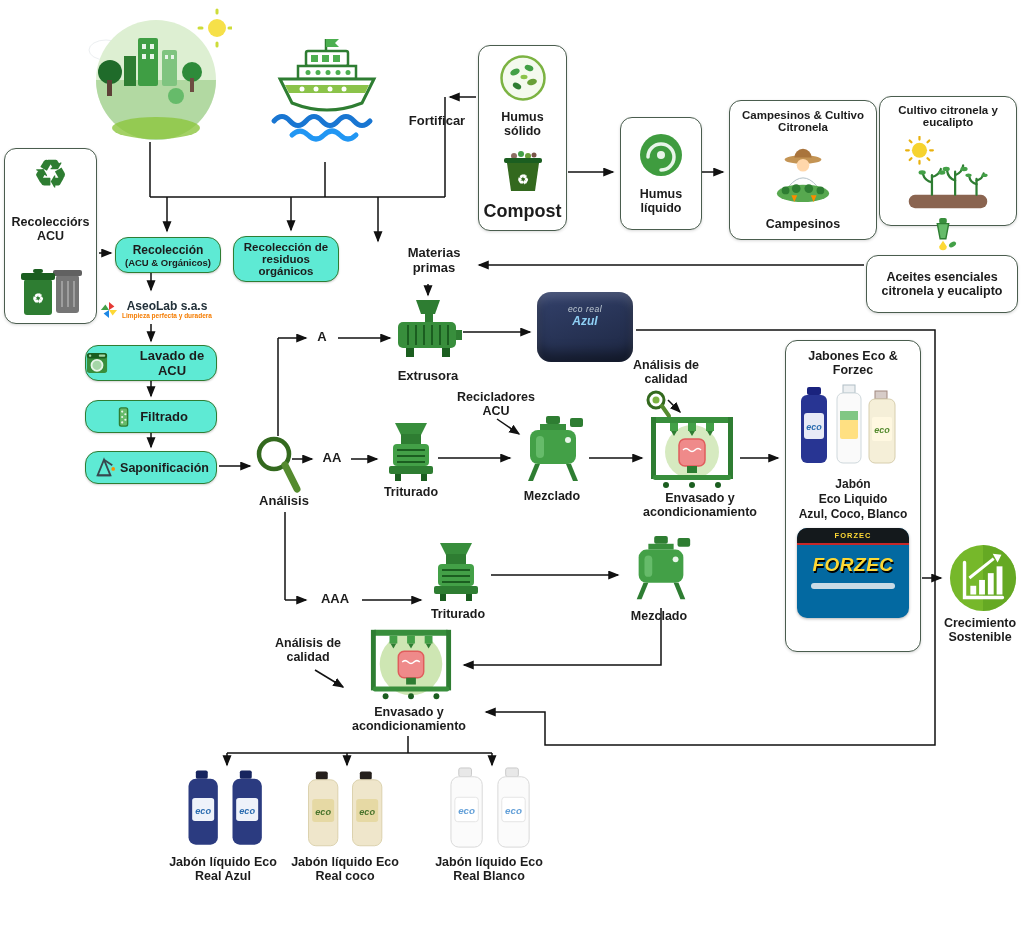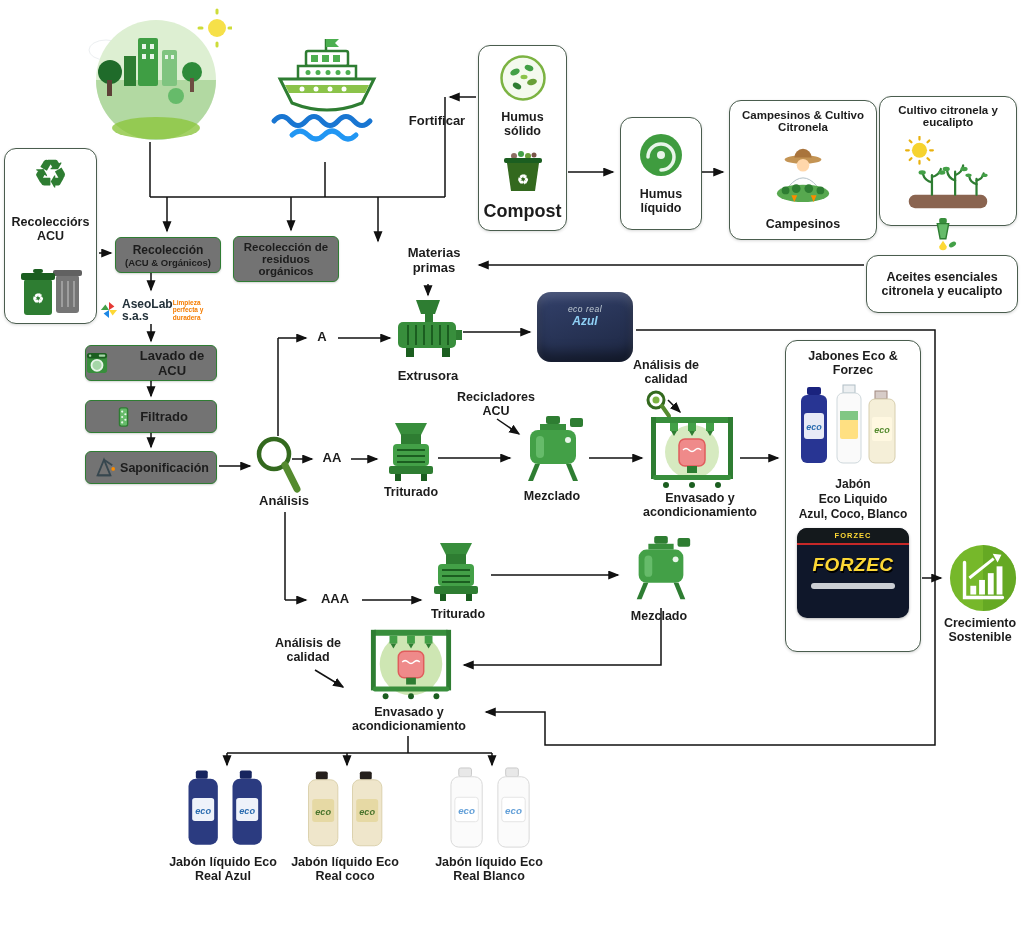--- a/index.html
+++ b/index.html
@@ -1,35 +1,35 @@
 <!DOCTYPE html>
 <html><head>
 <meta charset="utf-8">
 <style>
   *{margin:0;padding:0;box-sizing:border-box}
   html,body{background:#fff}
   body{font-family:"Liberation Sans",sans-serif;color:#1c1c1c}
   #canvas{position:relative;width:1024px;height:948px;background:#fff;overflow:hidden}
   #arrows{position:absolute;left:0;top:0;width:1024px;height:948px;z-index:1;pointer-events:none}
   .abs{position:absolute;z-index:2}
-  .gbox{position:absolute;z-index:2;border:1.6px solid #2f7d33;background:#737373;border-radius:6px;
+  .gbox{position:absolute;z-index:2;border:1.6px solid #2f7d33;background:#5eead4;border-radius:13px;
         display:flex;flex-direction:column;align-items:center;justify-content:center;text-align:center;
         font-weight:700;box-shadow:0 1px 2px rgba(0,0,0,.18)}
   .rbox{position:absolute;z-index:2;border:1.5px solid #4a5d4e;background:#fff;border-radius:12px;
         display:flex;flex-direction:column;align-items:center;text-align:center;font-weight:700;
         box-shadow:0 1px 3px rgba(0,0,0,.15)}
   .lbl{position:absolute;z-index:2;text-align:center;font-weight:700;line-height:1.15;font-size:12.5px}
   .sm{font-size:9.5px;font-weight:700}
   svg{display:block}
   #ecobar{background:linear-gradient(160deg,#33416b,#1d2742);border-radius:14px;
           box-shadow:inset 0 6px 8px rgba(255,255,255,.14), inset 0 -10px 12px rgba(0,0,0,.4);
           display:flex;flex-direction:column;align-items:center;padding-top:12px}
   #ecobar .b1{font-size:8.5px;color:#c3ced6;font-style:italic;letter-spacing:.5px}
   #ecobar .b2{font-size:12px;color:#8fd0f5;font-weight:700;font-style:italic}
-  #forzec{width:112px;height:90px;background:#0f172a;border-radius:10px;overflow:hidden;box-shadow:0 1px 3px rgba(0,0,0,.3)}
+  #forzec{width:112px;height:90px;background:#0369a1;border-radius:10px;overflow:hidden;box-shadow:0 1px 3px rgba(0,0,0,.3)}
   #forzec .lid{height:17px;background:#14191c;border-bottom:2px solid #c62828;display:flex;align-items:center;justify-content:center;
                color:#fdd835;font-size:7.5px;font-weight:700;letter-spacing:1px}
   #forzec .big{margin-top:9px;text-align:center;color:#fdd835;font-size:19px;font-weight:700;font-style:italic;
                text-shadow:1px 2px 0 #000;letter-spacing:.5px}
   #forzec .bar{height:6px;margin:7px 14px 0 14px;background:#eceff1;opacity:.85;border-radius:3px}
   #logo{display:flex;align-items:center;gap:4px}
   #logo .nm{font-size:12px;font-weight:700;color:#23313a;line-height:1}
   #logo .tg{font-size:6.5px;color:#f57c00;font-weight:700;line-height:1.2}
   .cap-line{display:block}
 </style>
@@ -306,21 +306,21 @@
 
   <div class="abs" id="logo" style="left:100px;top:296px;width:120px;height:28px">
     <span>
       <svg width="18" height="18" viewBox="0 0 20 20">
         <path d="M10 10 L10 1 L16 6 z" fill="#e53935"></path>
         <path d="M10 10 L19 10 L14 16 z" fill="#fdd835"></path>
         <path d="M10 10 L10 19 L4 14 z" fill="#1e88e5"></path>
         <path d="M10 10 L1 10 L6 4 z" fill="#43a047"></path>
       </svg>
     </span>
-    <span style="display:flex;align-items:flex-end">
+    <span style="display:flex;flex-direction:column;align-items:center">
       <span class="nm">AseoLab s.a.s</span>
       <span class="tg">Limpieza perfecta y duradera</span>
     </span>
   </div>
 
   <div class="gbox" style="left:85px;top:345px;width:132px;height:36px;flex-direction:row;gap:20px;font-size:13px">
     <span>
       <svg width="22" height="22" viewBox="0 0 24 24">
         <rect x="1" y="1" width="22" height="22" rx="3" fill="#388e3c"></rect>
         <rect x="1" y="1" width="22" height="6" rx="3" fill="#1b5e20"></rect>

